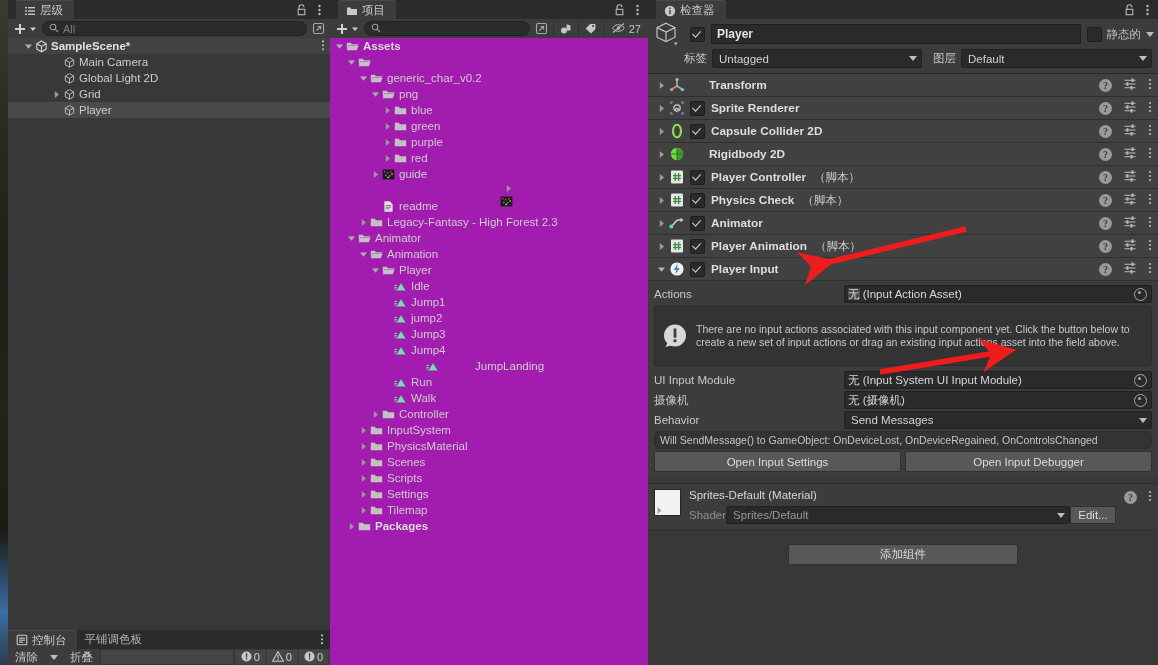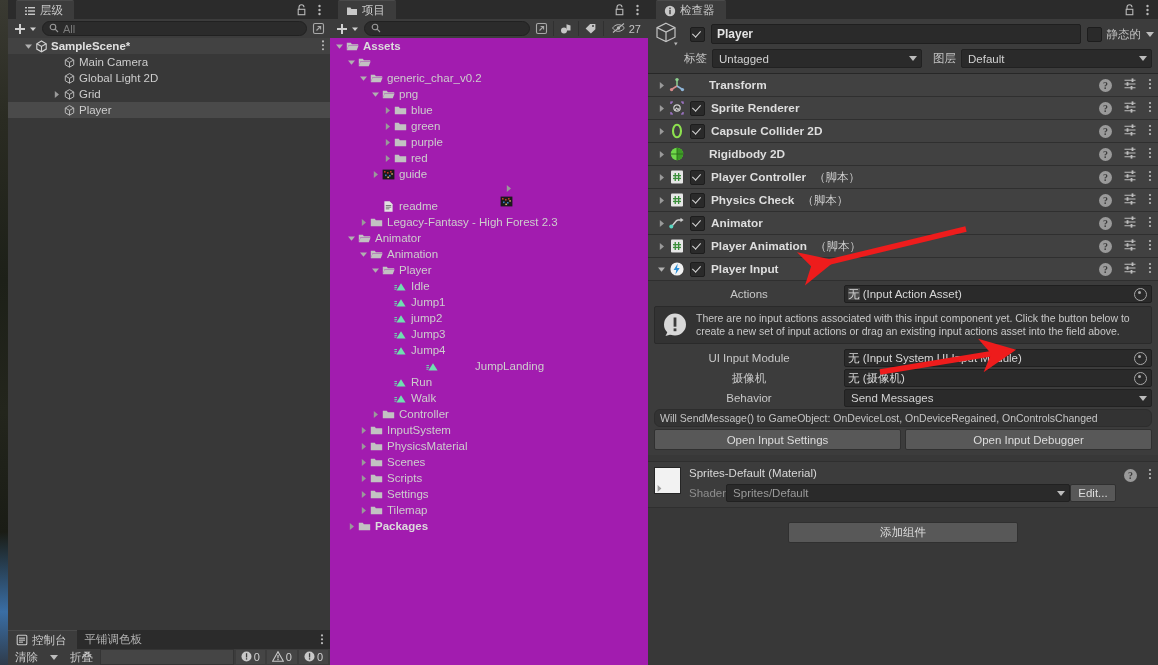--- a/index.html
+++ b/index.html
@@ -84,34 +84,34 @@
   }
   .comp .fold{width:14px;display:flex;align-items:center;justify-content:center;flex:0 0 14px;}
   .comp .cico{width:16px;height:16px;margin:0 5px 0 1px;flex:0 0 16px;display:flex;align-items:center;justify-content:center;}
   .comp .cname{font-weight:bold;color:#dedede;font-size:11.8px;}
   .comp .csub{color:#cfcfcf;font-weight:normal;font-size:11.5px;margin-left:8px;}
   .comp .right{position:absolute;right:6px;display:flex;align-items:center;gap:11px;}
   .qmark{width:13px;height:13px;border-radius:50%;background:#9a9a9a;color:#3a3a3a;font-size:10px;font-weight:bold;
     display:flex;align-items:center;justify-content:center;font-family:"Liberation Serif",serif;}
 
   .body-sec{background:#3c3c3c;padding:4px 6px 5px 6px;}
-  .frow{display:flex;align-items:center;height:18px;margin-bottom:2px;text-align:center;}
+  .frow{display:flex;align-items:center;height:18px;margin-bottom:2px;}
   .frow .flbl{width:190px;color:#c8c8c8;font-size:11.5px;}
   .objfield{
     flex:1;height:16px;background:#2a2a2a;border:1px solid #1f1f1f;border-radius:2px;
     display:flex;align-items:center;justify-content:space-between;padding:0 2px 0 0;font-size:11.5px;color:#d6d6d6;
   }
   .objfield .ofv{padding-left:3px;}
   .objfield .ofv .hl{background:#4a4a4a;}
   .dot{width:11px;height:11px;border-radius:50%;border:1.5px solid #a7a7a7;position:relative;margin-right:2px;}
   .dot::after{content:"";position:absolute;left:2.5px;top:2.5px;width:3px;height:3px;border-radius:50%;background:#a7a7a7;}
 
   .helpbox{
     background:#333333;border:1px solid #2a2a2a;border-radius:2px;
-    display:flex;gap:8px;padding:5px 7px;margin:3px 0 5px 0;
+    display:flex;gap:8px;padding:16px 7px;margin:3px 0 5px 0;
   }
   .helpbox .txt{font-size:10.5px;line-height:12.5px;color:#c9c9c9;}
   .warnico{width:26px;height:26px;flex:0 0 26px;}
 
   .btn{
     background:#585858;border:1px solid #303030;border-radius:2px;height:19px;
     display:flex;align-items:center;justify-content:center;color:#dcdcdc;font-size:11.5px;
   }
   .infoline{
     background:#333333;border:1px solid #2d2d2d;height:16px;display:flex;align-items:center;

